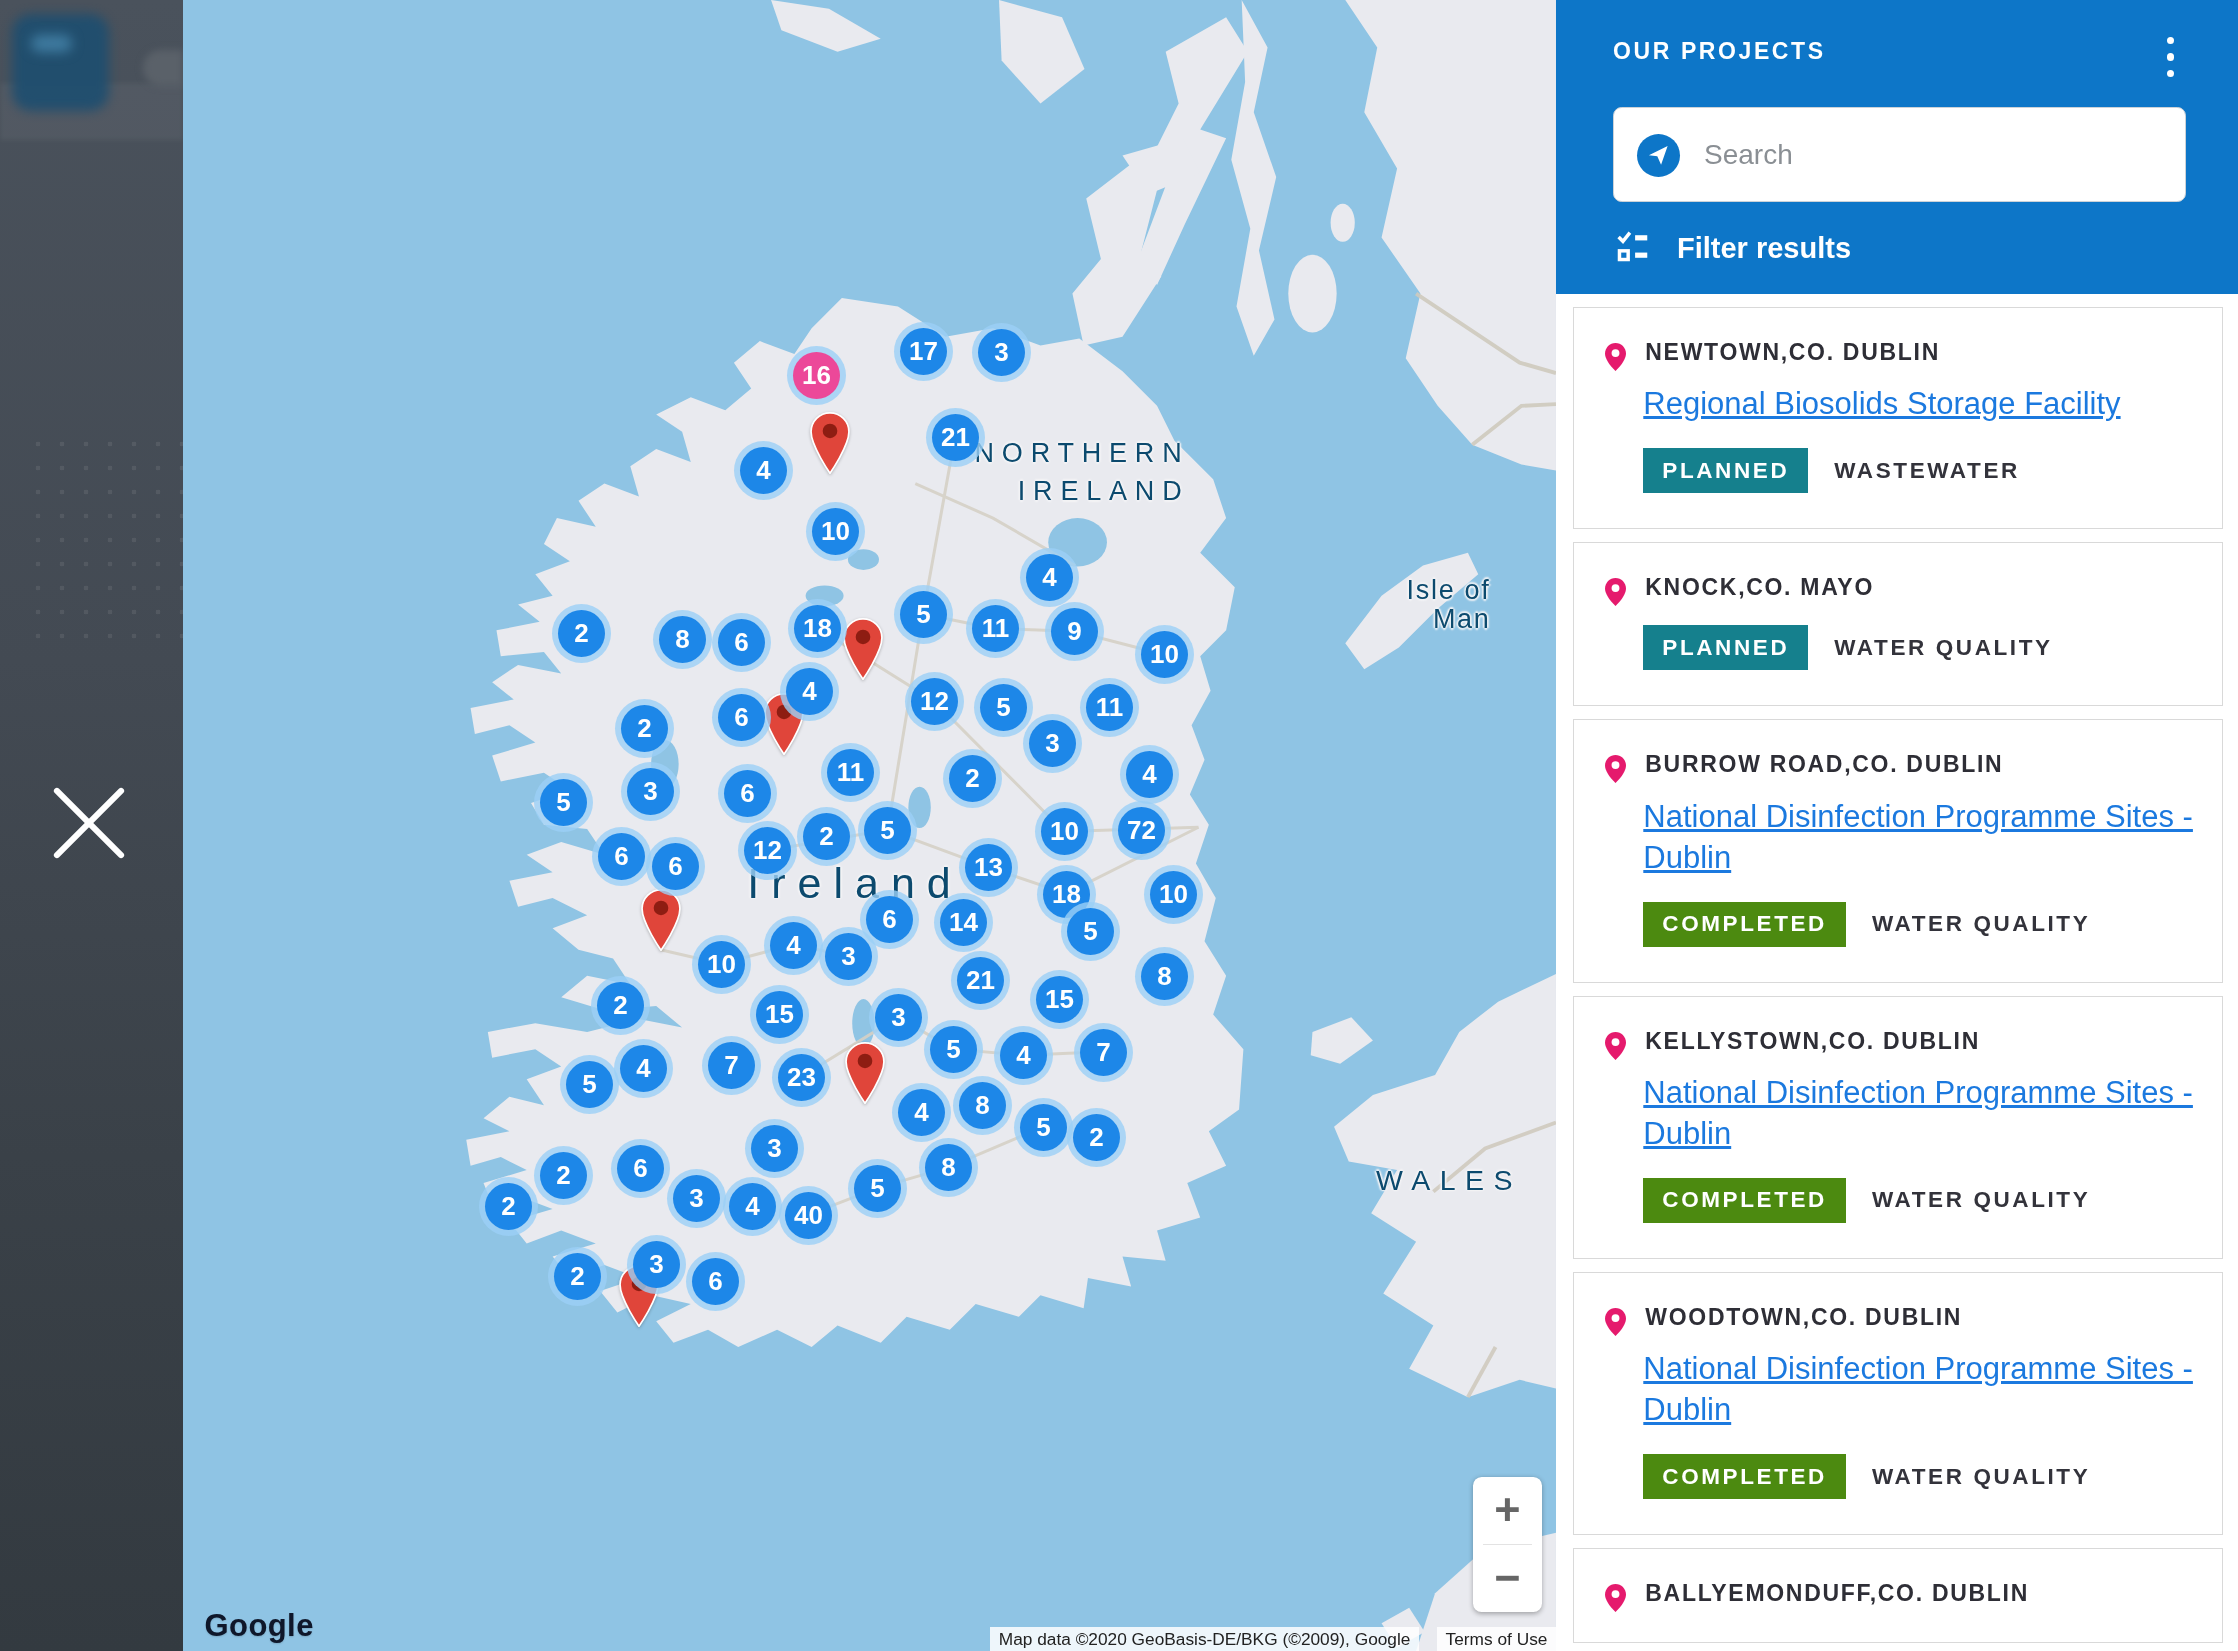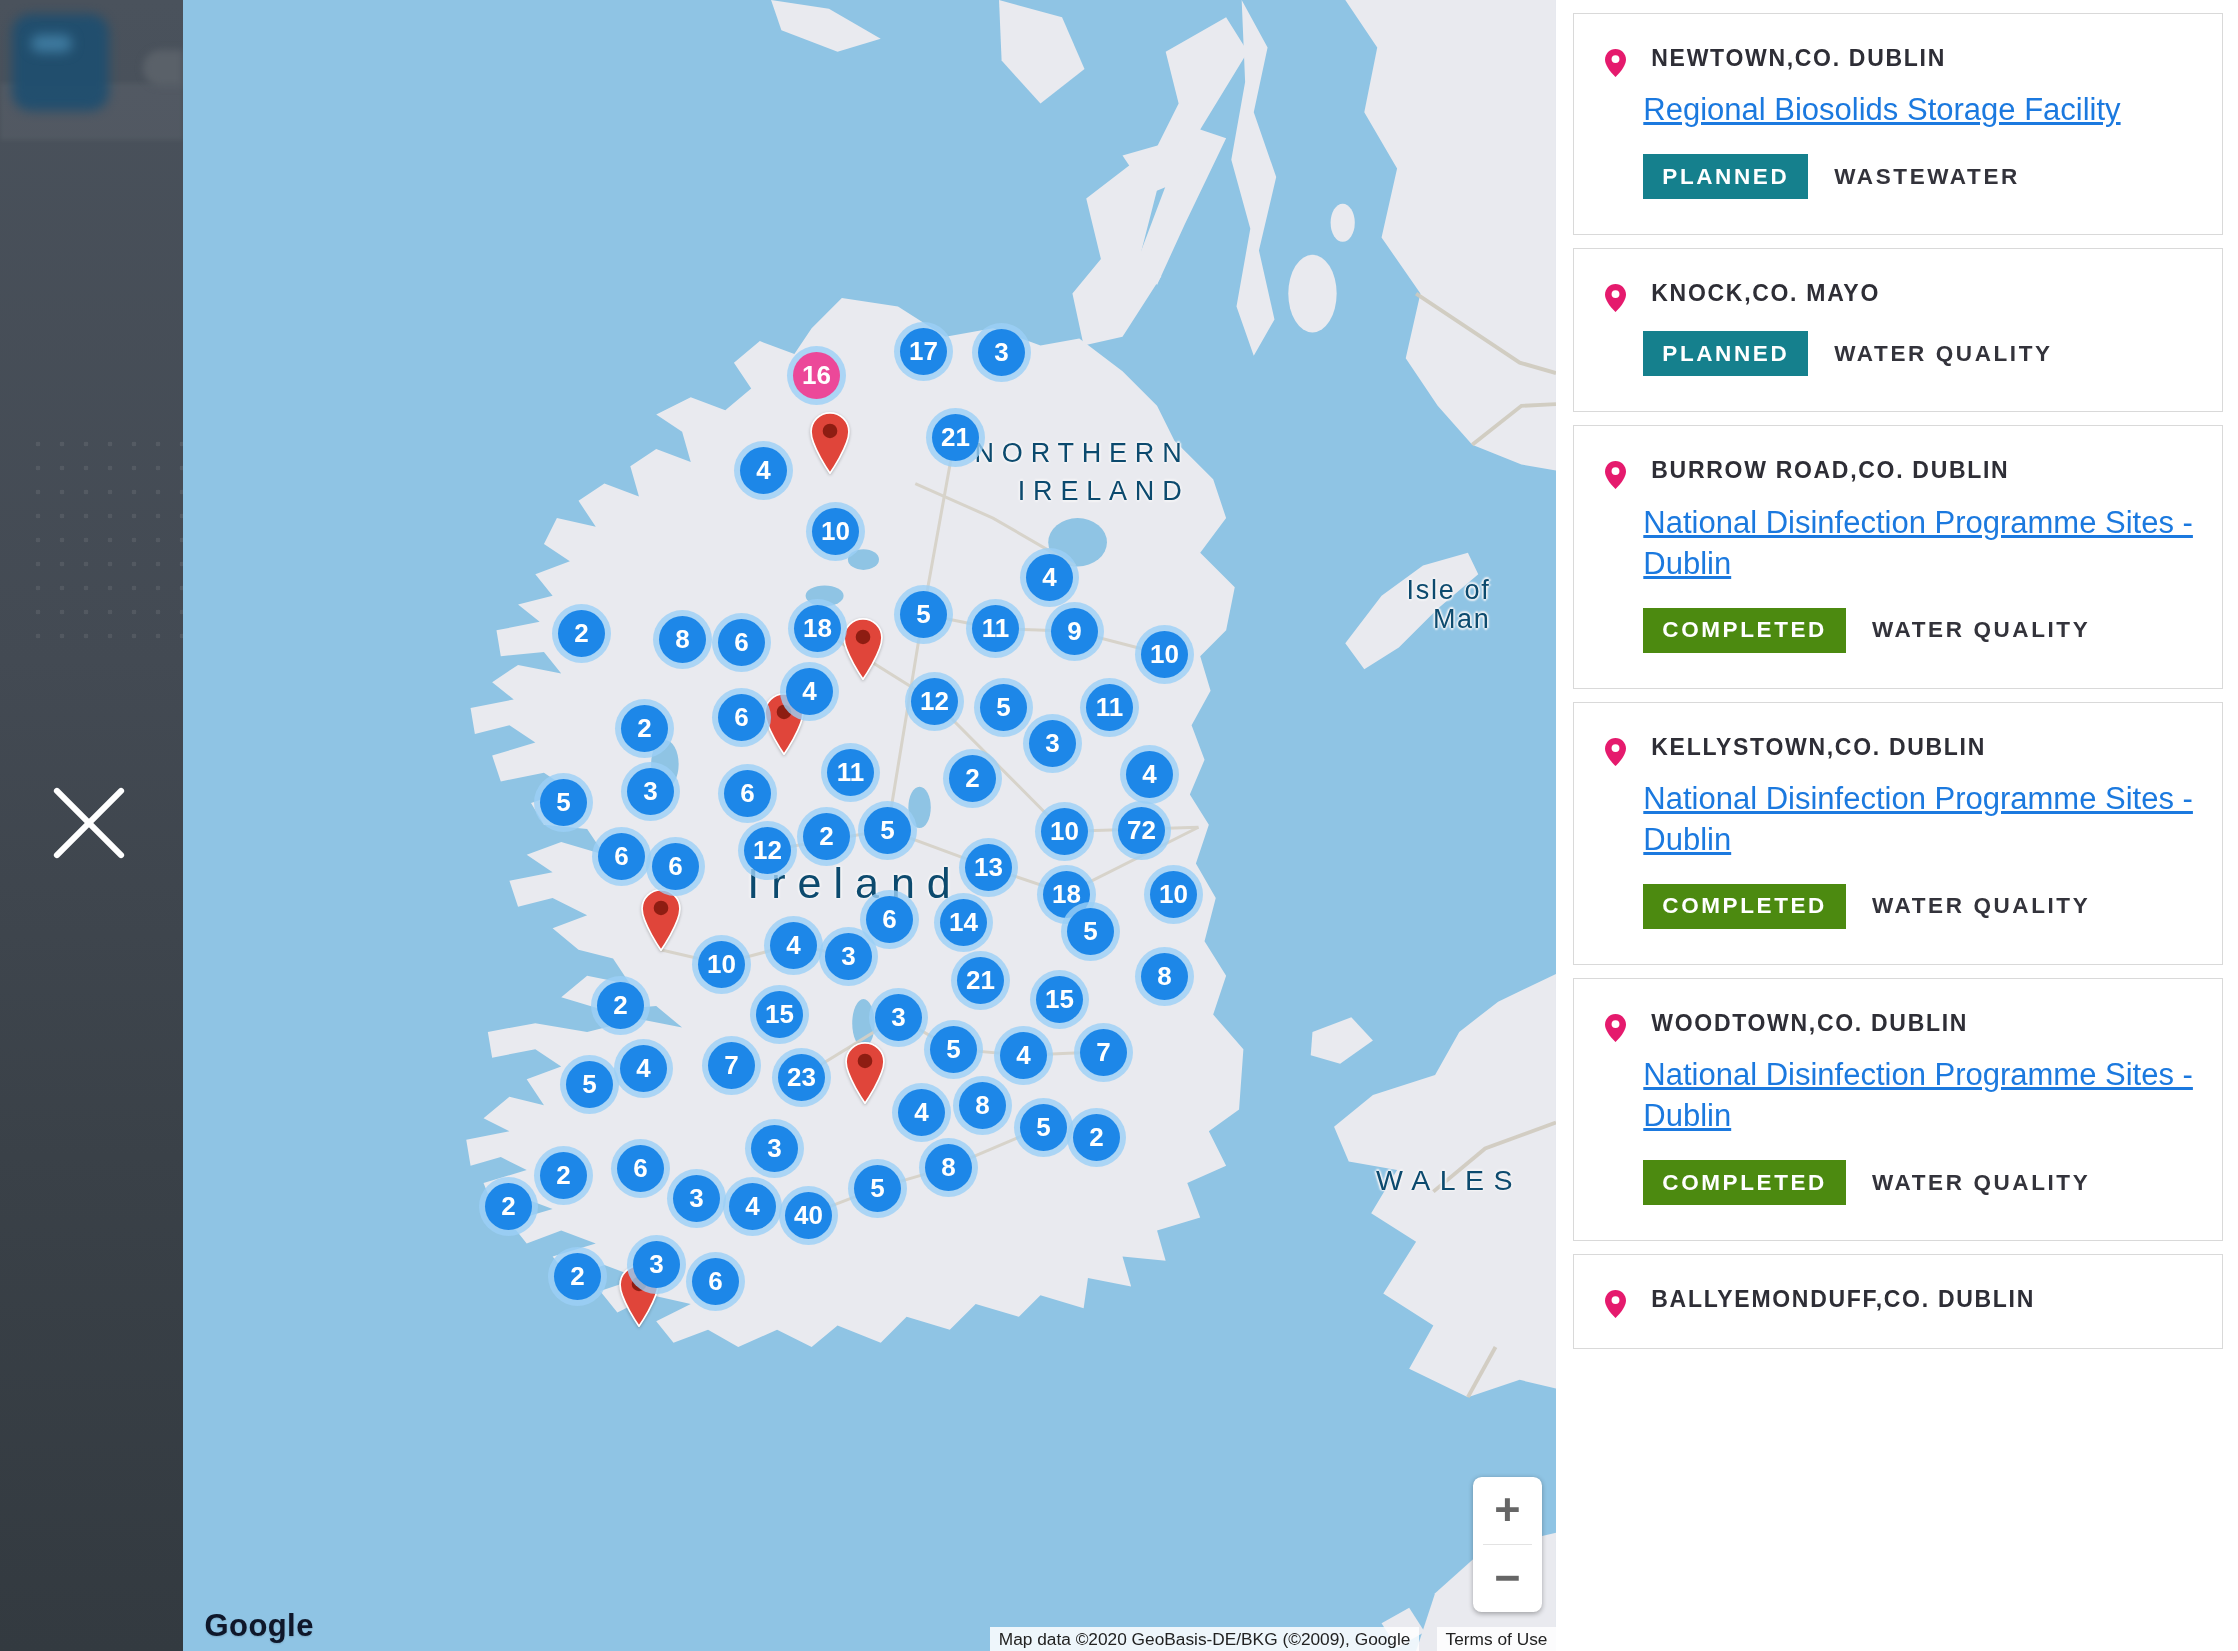--- a/index.html
+++ b/index.html
@@ -78,21 +78,21 @@
   #search-input::placeholder { color:#8a8f94; }
   #filter-row { position:absolute; left:60px; top:230px; display:flex;
     align-items:center; gap:28px; cursor:pointer; }
   #filter-row .flabel { color:#fff; font-size:29px; font-weight:bold; }
 
   #project-list { padding:13px 14.7px 0 17.3px; }
   .card { position:relative; background:#fff; border:1.7px solid #d9d9d9;
     margin-bottom:13px; padding:31px 24px 35px 69px; cursor:pointer; }
   .card .pin-ico { position:absolute; left:31px; top:35px; }
   .card .loc { font-size:23px; font-weight:bold; color:#2e2e36; letter-spacing:1.7px;
-    margin-left:8px; }
+    margin-left:2px; }
   .card .pname { margin-top:17.3px; font-size:31px; line-height:41px; color:#1b79df;
     text-decoration:underline; cursor:pointer; }
   .card .brow { margin-top:24px; display:flex; align-items:center; gap:26px; }
   .card .badge { color:#fff; font-size:22.5px; font-weight:bold; letter-spacing:2.6px;
     padding:9.5px 19px; }
   .card .cat { font-size:22.5px; font-weight:bold; letter-spacing:2.6px; color:#33333b; }
 </style>
 </head>
 <body>
 
@@ -370,20 +370,47 @@
   </div>
 
   <div id="zoom-ctrl">
     <div class="zbtn">+</div>
     <div class="zdiv"></div>
     <div class="zbtn">−</div>
   </div>
 </div>
 
 <div id="panel">
+  <div id="panel-header" style="background: rgb(13, 118, 200);">
+    <div id="panel-title">OUR PROJECTS</div>
+    <div id="kebab">
+      <i></i>
+        <i></i>
+        <i></i>
+    </div>
+    <div id="search-box">
+      <div id="search-circle" style="background: rgb(13, 118, 200);">
+        <svg width="22.5" height="22.5" viewBox="0 0 24 24">
+          <path d="M2 12 L22 2 L15 22 L11 13 Z" fill="#ffffff"></path>
+        </svg>
+      </div>
+      <input id="search-input" placeholder="Search" style="">
+    </div>
+    <div id="filter-row">
+      <span>
+        <svg width="33" height="33" viewBox="0 0 38 38">
+          <path d="M3 8 L8 13 L16 3" stroke="#fff" stroke-width="4" fill="none"></path>
+          <rect x="22" y="6" width="14" height="6" fill="#fff"></rect>
+          <rect x="4" y="24" width="10" height="10" fill="none" stroke="#fff" stroke-width="4"></rect>
+          <rect x="22" y="26" width="14" height="6" fill="#fff"></rect>
+        </svg>
+      </span>
+      <span class="flabel">Filter results</span>
+    </div>
+  </div>
 
   <div id="project-list">
   <div class="card">
     <span class="pin-ico">
       <svg width="21" height="28" viewBox="0 0 24 32">
         <path d="M12 0C5.4 0 0 5.4 0 12c0 9 12 20 12 20s12-11 12-20C24 5.4 18.6 0 12 0z" fill="#e51a6d"></path>
         <circle cx="12" cy="11.5" r="4.5" fill="#fff"></circle>
       </svg>
     </span>
     <div class="loc">NEWTOWN,CO. DUBLIN</div>

